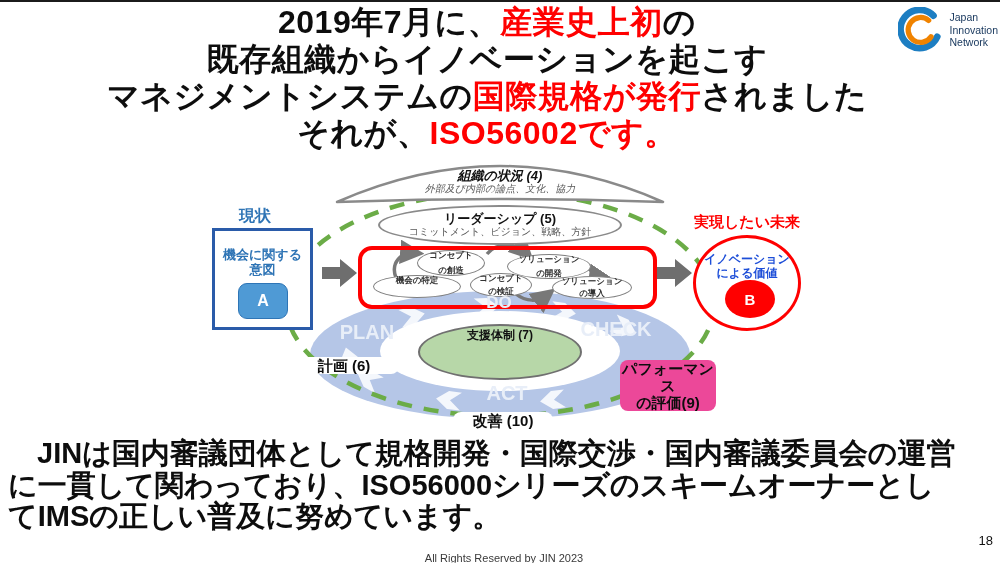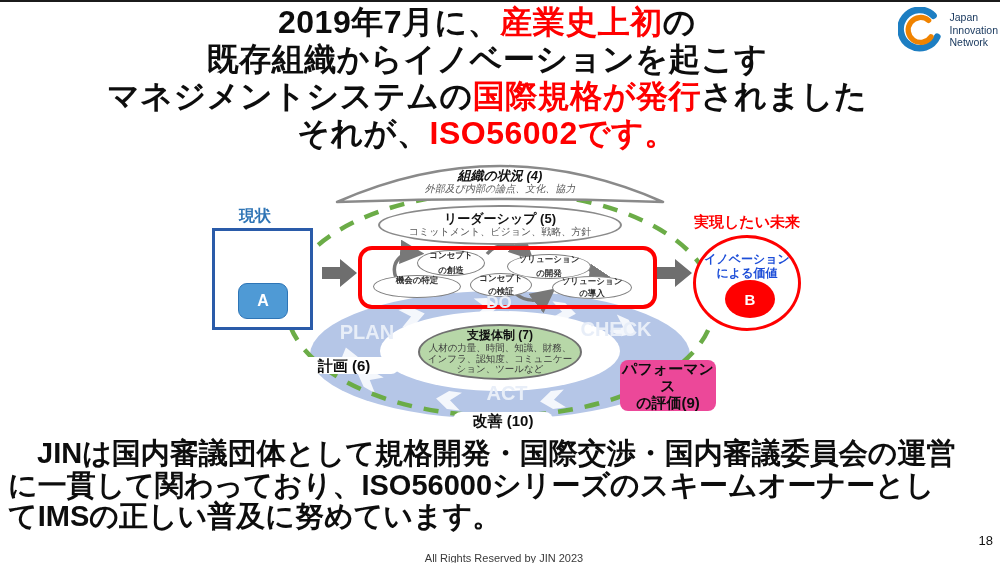--- a/index.html
+++ b/index.html
@@ -135,20 +135,24 @@
       <div class="band-sub">外部及び内部の論点、文化、協力</div>
     </div>
 
     <div class="abs ctr" id="leadership">
       <div class="band-title">リーダーシップ (5)</div>
       <div class="band-sub">コミットメント、ビジョン、戦略、方針</div>
     </div>
 
     <div class="abs ctr" id="genjo">現状</div>
     <div class="abs" id="opp-box">
+      <div class="abs ctr" id="opp-text">
+        <div>機会に関する</div>
+        <div>意図</div>
+      </div>
       <div class="abs" id="marker-a">A</div>
     </div>
 
     <div class="abs ctr" id="mirai">実現したい未来</div>
     <div class="abs ctr" id="value-ellipse">
       <div class="val-line">イノベーション</div>
       <div class="val-line">による価値</div>
       <div class="abs" id="marker-b">B</div>
     </div>
 
@@ -181,21 +185,20 @@
     <div class="abs ctr blk-label" id="l-plan">計画 (6)</div>
     <div class="abs ctr blk-label" id="l-check">
       <div>パフォーマンス</div>
       <div>の評価(9)</div>
     </div>
     <div class="abs ctr ring-word" id="w-act">ACT</div>
     <div class="abs ctr blk-label" id="l-act">改善 (10)</div>
 
     <div class="abs ctr" id="support">
       <div class="s-title">支援体制 (7)</div>
-      <div class="s-sub">人材の力量、時間、知識、財務、インフラ、認知度、コミュニケーション、ツールなど</div>
     </div>
   </div>
 
   <div class="abs" id="body-text">
     <div>　JINは国内審議団体として規格開発・国際交渉・国内審議委員会の運営</div>
     <div>に一貫して関わっており、ISO56000シリーズのスキームオーナーとし</div>
     <div>てIMSの正しい普及に努めています。</div>
   </div>
 
   <div class="abs" id="copyright">All Rights Reserved by JIN 2023</div>

